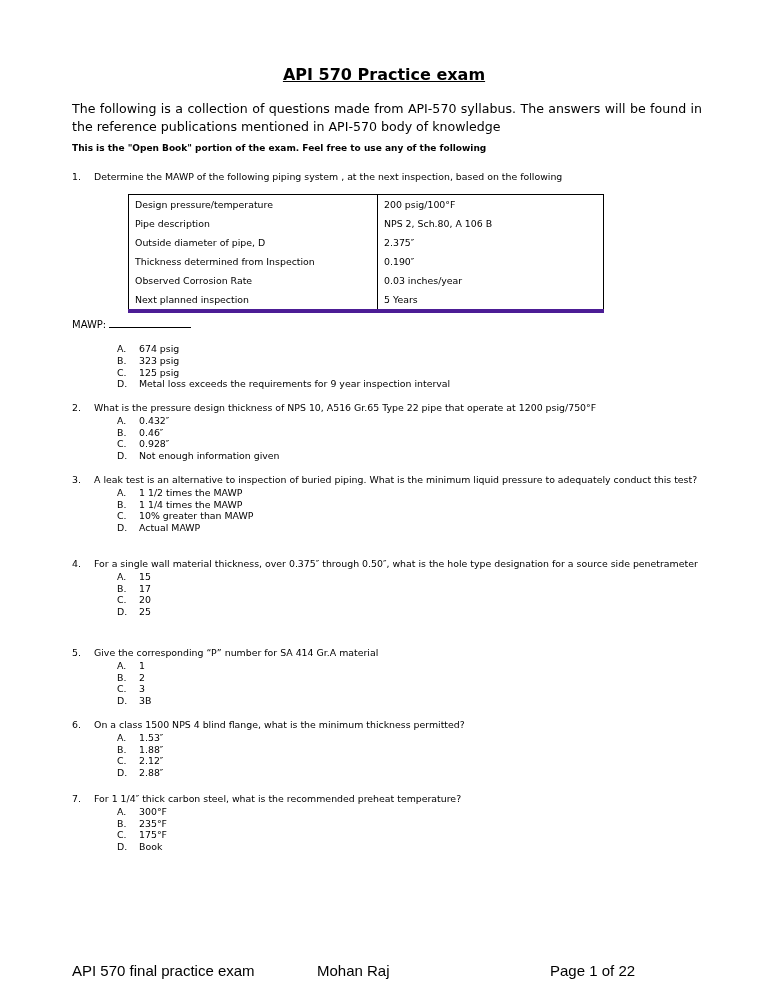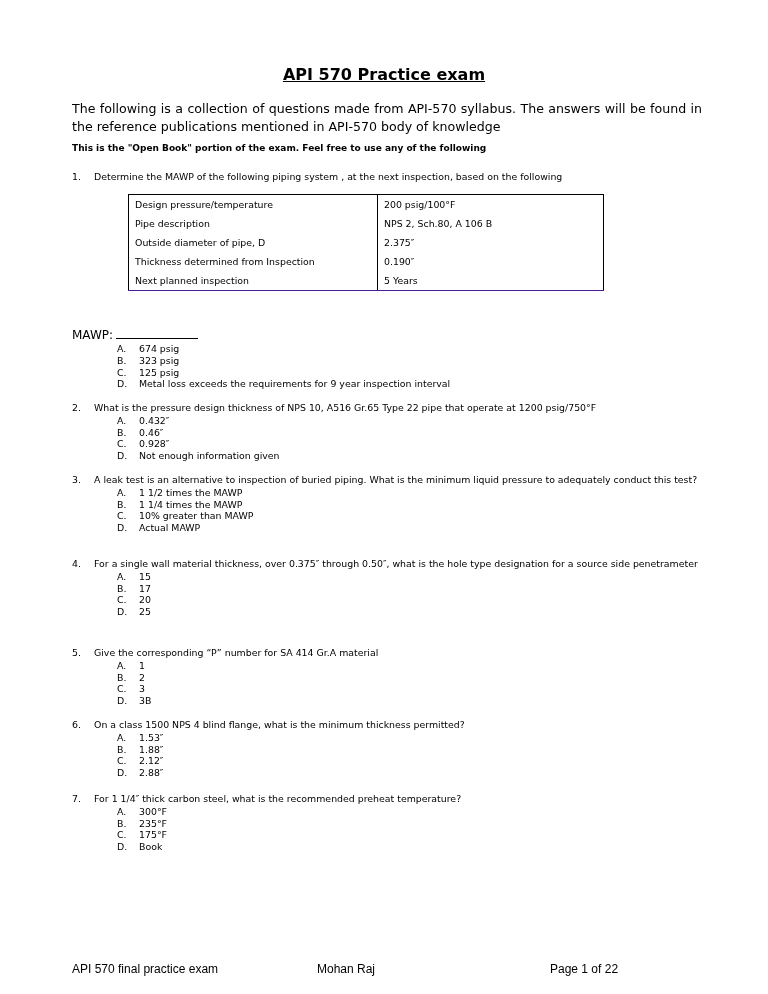--- a/index.html
+++ b/index.html
@@ -31,29 +31,29 @@
   .q li .letter { position: absolute; left: 0; }
   table.specs {
     position: absolute; top: 194px; left: 128px; width: 476px;
     border-collapse: collapse; font-size: 9.4px;
   }
   table.specs td {
     border-left: 1px solid #000; border-right: 1px solid #000;
     padding: 3px 6px; height: 13px;
   }
   table.specs tr:first-child td { border-top: 1px solid #000; }
-  table.specs tr:last-child td { border-bottom: 1px solid #4c1d95; }
+  table.specs tr:last-child td { border-bottom: 4px solid #4c1d95; }
   table.specs td.k { width: 236px; }
   .mawp {
-    position: absolute; top: 328px; left: 72px; font-size: 12px;
+    position: absolute; top: 318px; left: 72px; font-size: 10px;
   }
   .mawp .blank { display: inline-block; width: 82px; border-bottom: 1px solid #000; margin-left: 3px; height: 9px; }
   .footer {
     position: absolute; top: 962px; left: 72px; width: 630px; height: 14px;
-    font-size: 12px; font-family: "Liberation Sans", sans-serif;
+    font-size: 15px; font-family: "Liberation Sans", sans-serif;
   }
   .footer span { position: absolute; top: 0; }
 </style>
 </head>
 <body>
 
 <div class="title">API 570 Practice exam</div>
 <div class="intro">The following is a collection of questions made from API-570 syllabus. The answers will be found in the reference publications mentioned in API-570 body of knowledge</div>
 <div class="openbook">This is the "Open Book" portion of the exam. Feel free to use any of the following</div>
 
@@ -72,20 +72,24 @@
         <td class="k">Pipe description</td>
         <td>NPS 2, Sch.80, A 106 B</td>
       </tr>
   <tr>
         <td class="k">Outside diameter of pipe, D</td>
         <td>2.375″</td>
       </tr>
   <tr>
         <td class="k">Thickness determined from Inspection</td>
         <td>0.190″</td>
+      </tr>
+  <tr>
+        <td class="k">Observed Corrosion Rate</td>
+        <td>0.03 inches/year</td>
       </tr>
   <tr>
         <td class="k">Next planned inspection</td>
         <td>5 Years</td>
       </tr>
 </tbody>
   </table>
 
 <div class="mawp">
   <span>MAWP:</span><span class="blank"></span>

